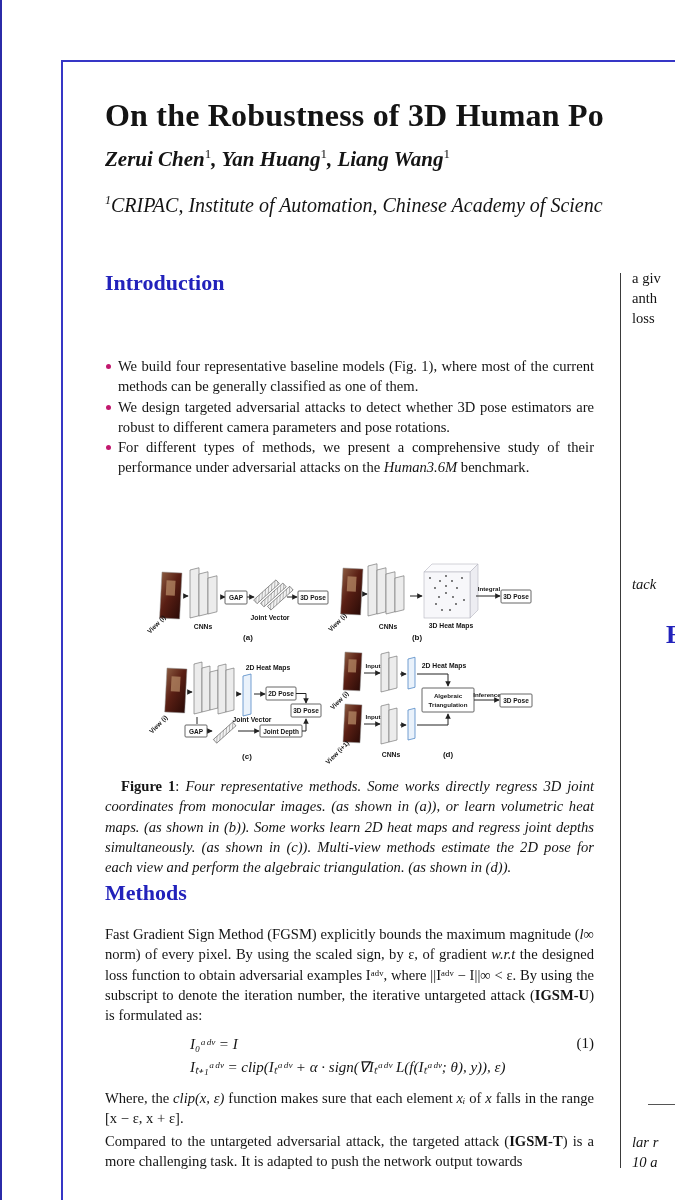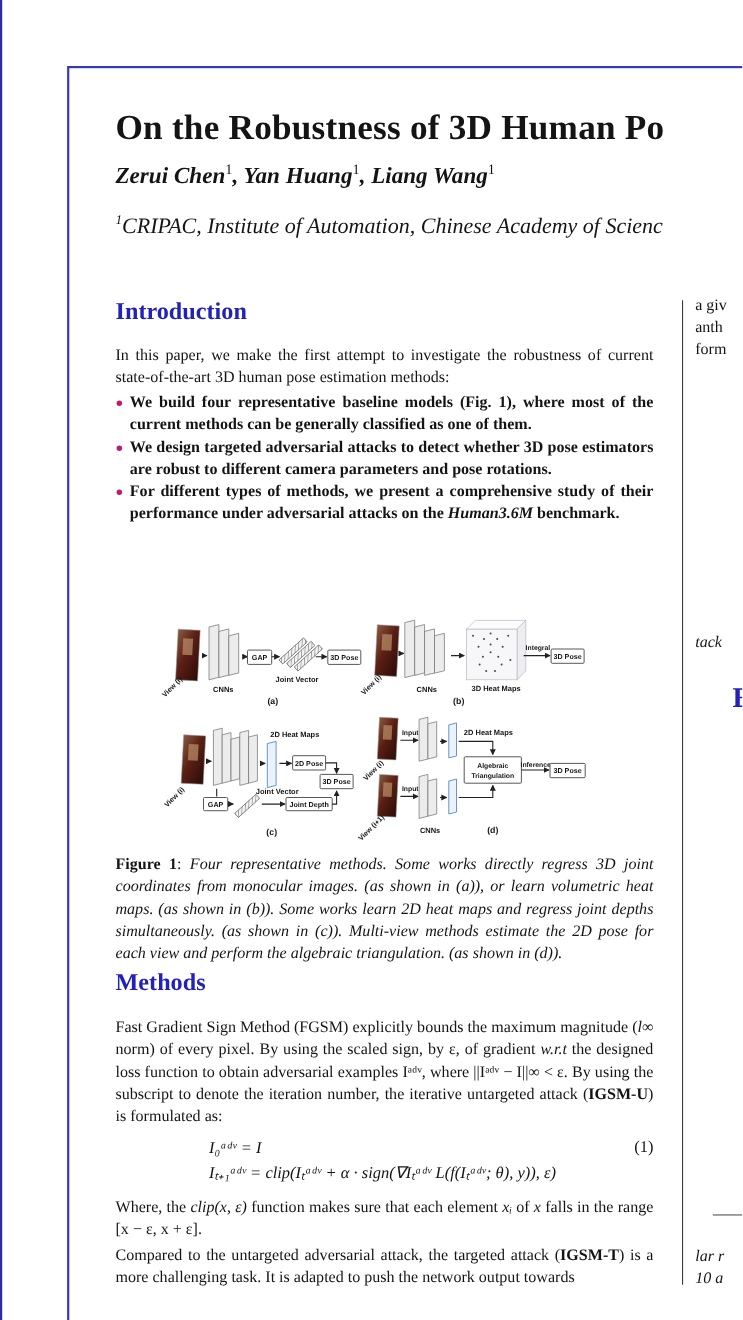--- a/index.html
+++ b/index.html
@@ -17,39 +17,39 @@
   .affil { position:absolute; left:105px; top:193px; font-size:20px; font-style:italic; white-space:nowrap; }
   .affil sup { font-size:12px; }
 
   .sec { position:absolute; left:105px; font-size:22px; font-weight:bold; color:#2222bb; }
   .sec-intro { top:270px; }
   .sec-methods { top:880px; }
 
   .body-block { position:absolute; left:105px; width:489px; font-size:14.6px; line-height:20.3px; text-align:justify; hyphens:none; }
   .intro-lead { top:313px; }
   .bullets-block { top:356px; }
-  .bullets { list-style:none;font-weight:bold; }
+  .bullets { list-style:none; }
   .bullets li { position:relative; padding-left:13px; }
   .bullets li .dot { position:absolute; left:1px; top:8px; width:5px; height:5px; border-radius:50%; background:#c2186e; }
   .intro-close { top:483px; }
 
   .figure-svg { position:absolute; left:140px; top:556px; }
   svg text { font-family:"Liberation Sans", sans-serif; font-weight:bold; fill:#151515; }
   .boxlbl { font-size:6.5px; }
   .stacklbl { font-size:6.8px; }
   .smalllbl { font-size:6.2px; }
   .panellbl { font-size:8px; }
   .viewlbl { font-size:6.5px; }
   .fbox { fill:#ffffff; stroke:#555; stroke-width:0.9; }
   .slab { fill:#ececec; stroke:#6e6e6e; stroke-width:0.6; }
   .blueslab { fill:#eaf2fb; stroke:#5b8fc9; stroke-width:0.8; }
   .wire { fill:none; stroke:#222; stroke-width:1; }
 
   .caption { top:776px; }
-  .caption .cap-label { font-weight:bold; }
+  .caption .cap-label { font-weight:bold;margin-left:16px; }
   .caption i { font-style:italic; }
 
   .methods-p1 { top:924px; }
   .equation { position:absolute; left:105px; width:489px; top:1033px; font-size:15px; font-style:italic; }
   .equation .eline { padding-left:85px; line-height:23px; white-space:nowrap; }
   .equation .num { position:absolute; right:0; top:2px; font-style:normal; }
   .where-p { top:1088px; }
   .compared-p { top:1131px; }
 
   .divider { position:absolute; left:620px; top:273px; width:1px; height:895px; background:#3a3a3a; }
@@ -68,21 +68,20 @@
 
   <div class="title">On the Robustness of 3D Human Po</div>
   <div class="authors">
     <span>Zerui Chen</span><sup>1</sup><span>, </span><span>Yan Huang</span><sup>1</sup><span>, </span><span>Liang Wang</span><sup>1</sup>
   </div>
   <div class="affil">
     <sup>1</sup><span>CRIPAC, Institute of Automation, Chinese Academy of Scienc</span>
   </div>
 
   <h2 class="sec sec-intro">Introduction</h2>
-  <p class="body-block intro-lead">In this paper, we make the first attempt to investigate the robustness of current state-of-the-art 3D human pose estimation methods:</p>
 
   <div class="body-block bullets-block">
     <ul class="bullets">
       <li><span class="dot"></span><span>We build four representative baseline models (Fig. 1), where most of the current methods can be generally classified as one of them.</span><i></i><span></span></li>
       <li><span class="dot"></span><span>We design targeted adversarial attacks to detect whether 3D pose estimators are robust to different camera parameters and pose rotations.</span><i></i><span></span></li>
       <li><span class="dot"></span><span>For different types of methods, we present a comprehensive study of their performance under adversarial attacks on the </span><i>Human3.6M</i><span> benchmark.</span></li>
     </ul>
   </div>
 
 
@@ -315,21 +314,21 @@
   <p class="body-block compared-p">
     <span>Compared to the untargeted adversarial attack, the targeted attack (</span><b>IGSM-T</b><span>) is a more challenging task. It is adapted to push the network output towards</span>
   </p>
   <p class="body-block where-p">
     <span>Where, the </span><i>clip(x, ε)</i><span> function makes sure that each element </span><i>xᵢ</i><span> of </span><i>x</i><span> falls in the range [x − ε, x + ε].</span>
   </p>
 
   <div class="divider"></div>
   <div class="rfrag" style="top:270px">a giv</div>
   <div class="rfrag" style="top:290px">anth</div>
-  <div class="rfrag" style="top:310px">form</div>
+  <div class="rfrag" style="top:310px">loss</div>
   <div class="rfrag b" style="top:556px">Figu</div>
   <div class="rfrag i" style="top:576px">tack</div>
   <div class="rhead">Ex</div>
   <div class="hline"></div>
   <div class="rfrag b" style="top:1114px">Figu</div>
   <div class="rfrag i" style="top:1134px">lar r</div>
   <div class="rfrag i" style="top:1154px">10 a</div>
 </div>
 
 </body></html>

